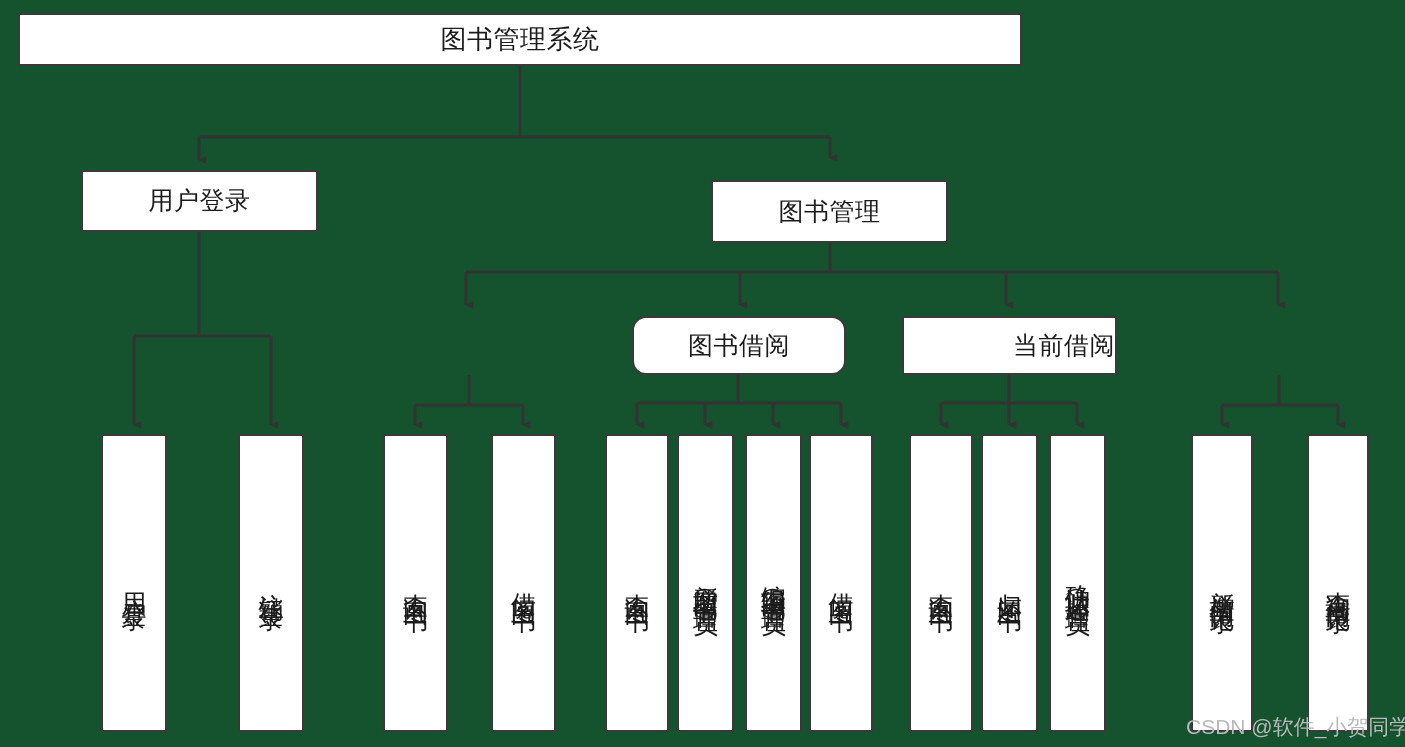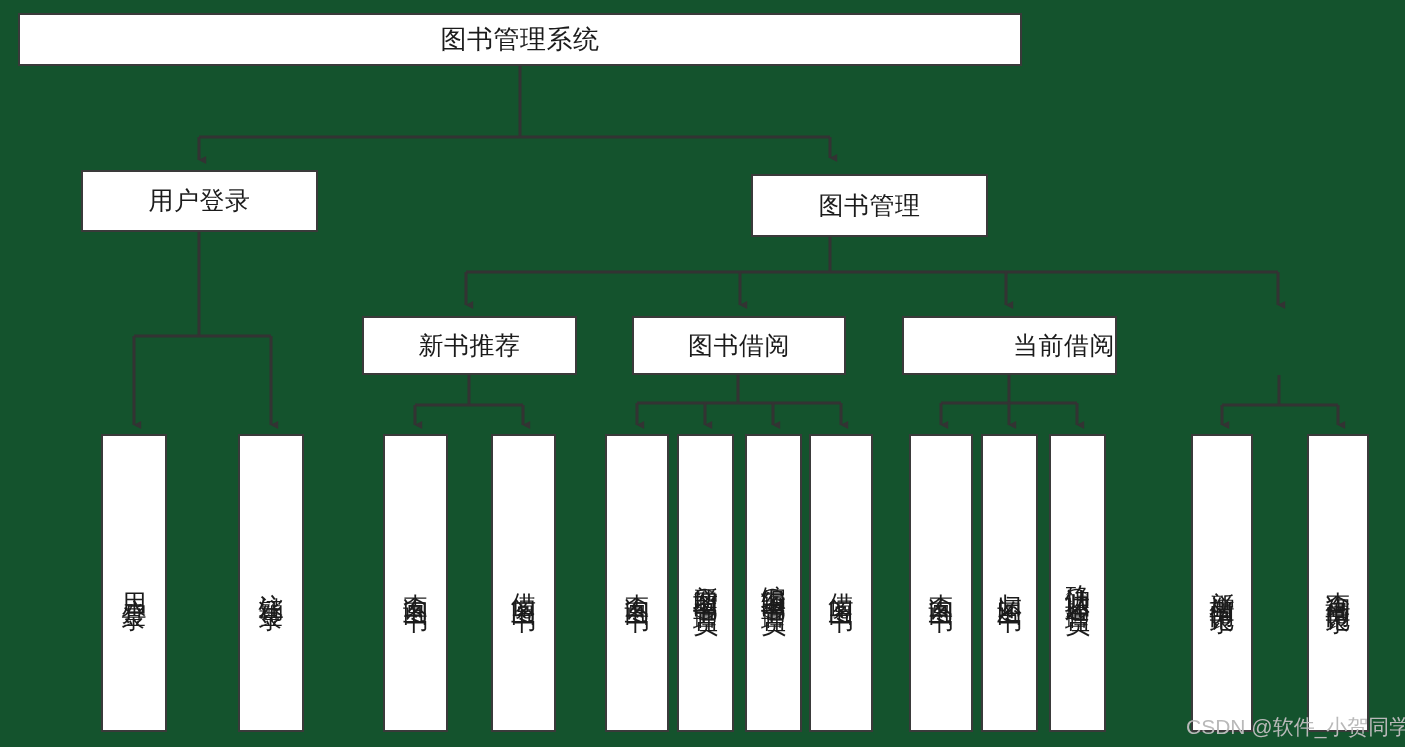--- a/index.html
+++ b/index.html
@@ -132,29 +132,26 @@
   </svg>
 
   <div class="node root horizontal" style="left:18px; top:13px; width:1004px; height:53px;">
     <span class="label">图书管理系统</span>
   </div>
 
   <div class="node horizontal" style="left:81px; top:170px; width:237px; height:62px;">
     <span class="label">用户登录</span>
   </div>
 
-  <div class="node horizontal" style="left:711px; top:174px; width:237px; height:63px;margin-left:40px;">
+  <div class="node horizontal" style="left:711px; top:180px; width:237px; height:63px;">
     <span class="label">图书管理</span>
   </div>
 
-  <div class="node horizontal" style="left:362px; top:316px; width:215px; height:59px;">
-    <span class="label">新书推荐</span>
-  </div>
-
-  <div class="node horizontal" style="left:632px; top:316px; width:214px; height:59px;">
+
+  <div class="node horizontal" style="left:632px; top:316px; width:214px; height:59px;border-radius:14px;">
     <span class="label">图书借阅</span>
   </div>
 
   <div class="node horizontal" style="left:902px; top:316px; width:215px; height:59px;justify-content:flex-end;">
     <span class="label">当前借阅</span>
   </div>
 
 
   <div class="node vertical" style="left:101px; top:434px; width:66px; height:298px;">
     <span class="label">用户登录</span>

